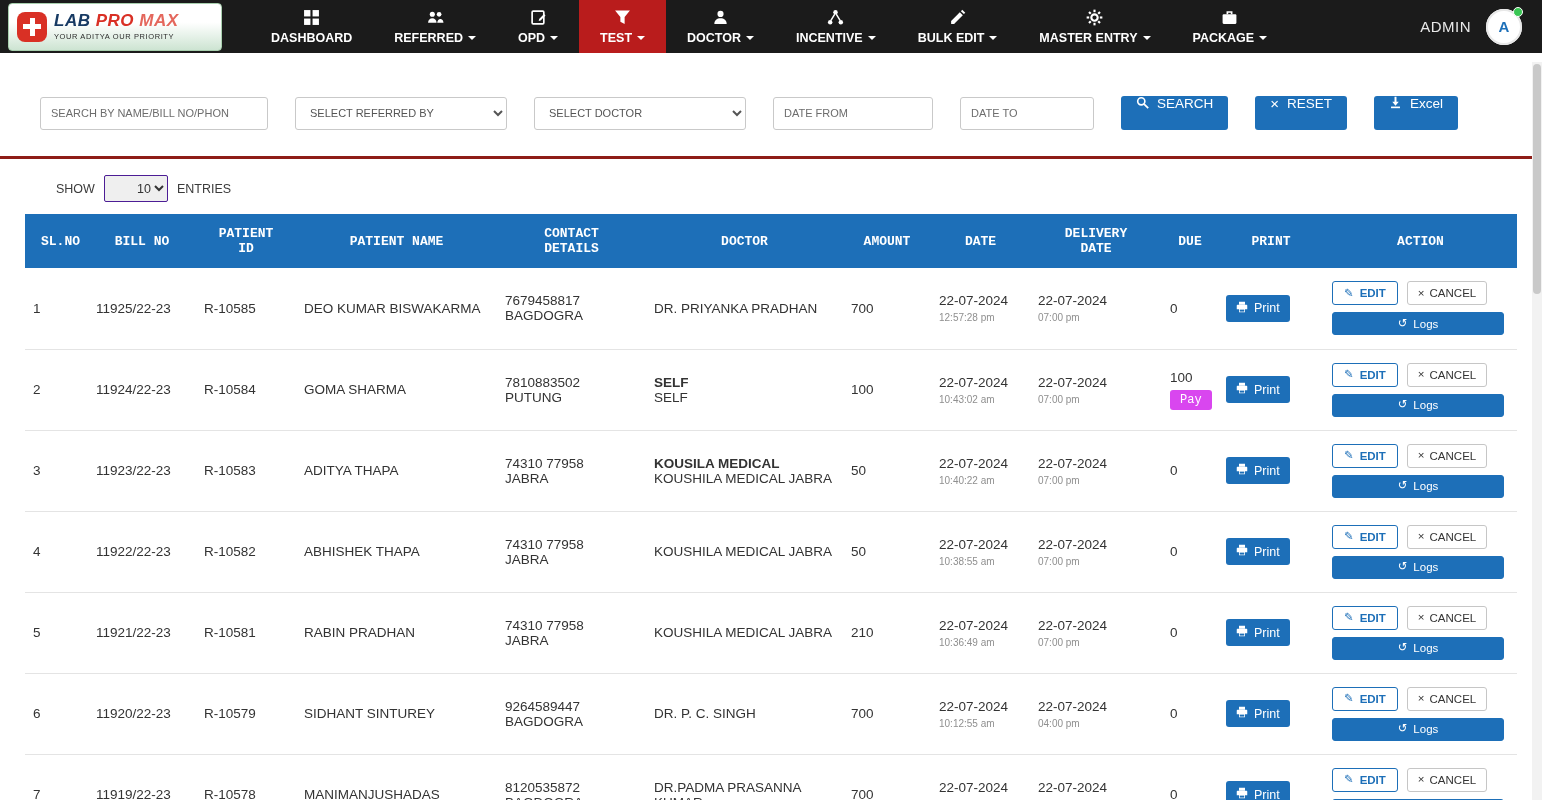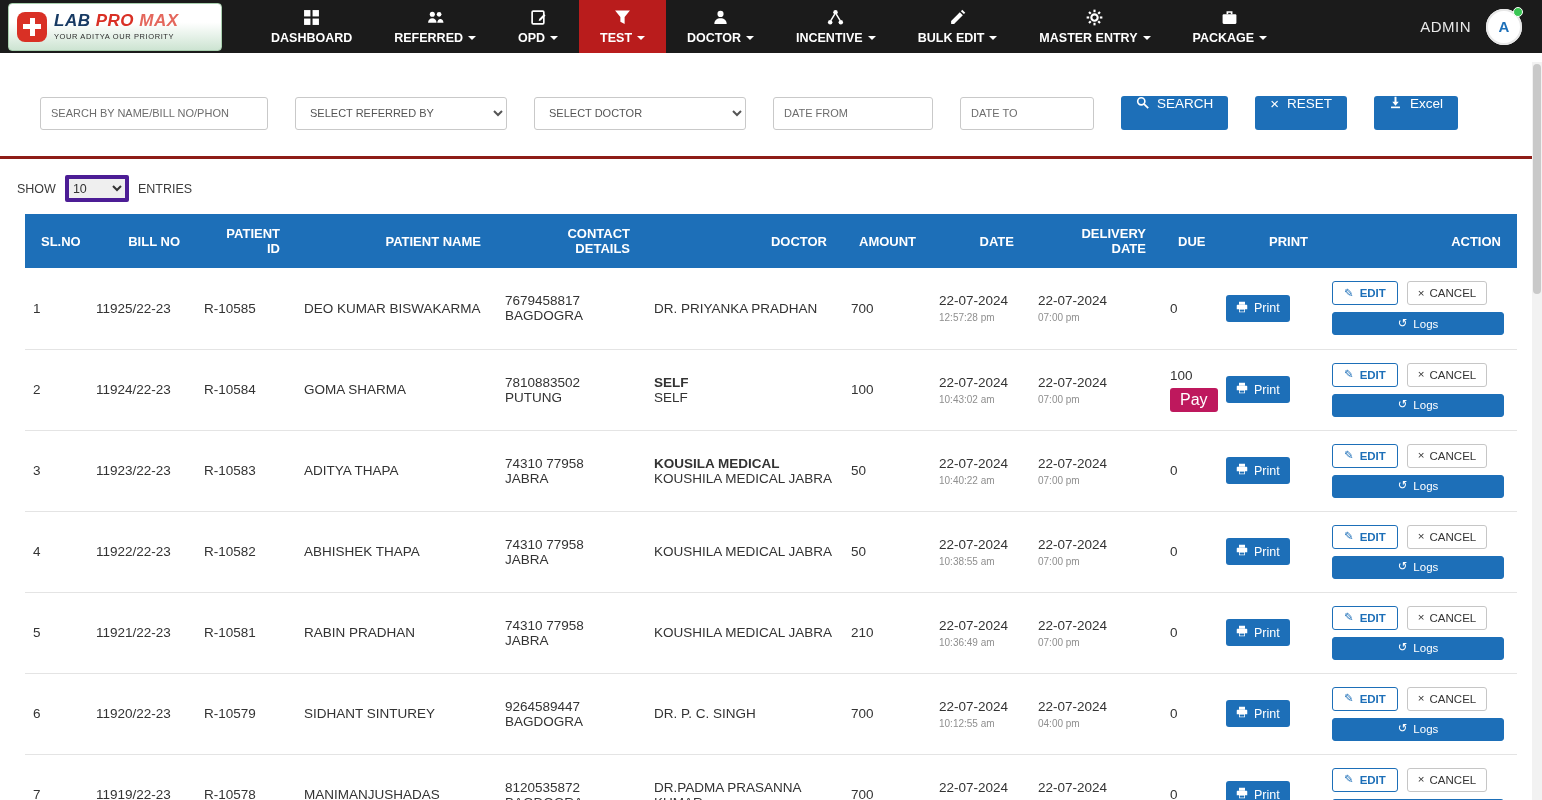--- a/index.html
+++ b/index.html
@@ -48,45 +48,45 @@
   .select-doctor, .select-referred { width:212px; }
   .date-from { width:160px; }
   .date-to { width:134px; }
   .btn { height:34px; border:none; border-radius:3px; background:#1d6fb8; color:#fff;
     font-size:13.5px; padding:0 15px; display:inline-flex; align-items:flex-start; gap:8px;
     cursor:pointer; font-family:inherit; white-space:nowrap; }
   .btn svg { width:13px; height:13px; }
   .btn .x-glyph { font-size:15px; line-height:1; }
 
   
-  .entries-row { display:flex; align-items:center; gap:9px; padding:16px 40px 12px 17px;
+  .entries-row { display:flex; align-items:center; gap:9px; padding:16px 40px 12px 56px;
     font-size:12.5px; color:#3b3b3b; }
-  .entries-select { width:64px; height:27px; border:4px solid #4c1d95; border-radius:2px;
-    font-size:12.5px; color:#333; font-family:inherit; }
+  .entries-select { width:64px; height:27px; border:1px solid #4c1d95; border-radius:2px;
+    font-size:12.5px; color:#333; font-family:inherit;text-align:right; }
 
   
   .table-wrap { margin:0 25px; }
   table { width:100%; border-collapse:collapse; table-layout:fixed; }
-  thead th { background:#1d6fb8; color:#fff; font-size:13px; font-weight:bold; text-align:right;
-    padding:12px 16px; height:43px; cursor:pointer; }
+  thead th { background:#1d6fb8; color:#fff; font-size:13px; font-weight:bold; text-align:center;
+    padding:12px 16px; height:43px; cursor:pointer;font-family:Liberation Mono, monospace; }
   tbody td { font-size:13.5px; color:#333; border-bottom:1px solid #e4e4e4; padding:10px 8px;
     height:81px; vertical-align:middle; word-wrap:break-word; }
   col.c-sl{width:63px;} col.c-bill{width:108px;} col.c-pid{width:100px;} col.c-name{width:201px;}
   col.c-contact{width:149px;} col.c-doc{width:197px;} col.c-amt{width:88px;} col.c-date{width:99px;}
   col.c-ddate{width:132px;} col.c-due{width:56px;} col.c-print{width:106px;} col.c-action{width:193px;}
   .sub { color:#8f8f8f; font-size:10px; margin-top:4px; }
   .doc-bold { font-weight:bold; }
 
   .print-btn { background:#1d6fb8; color:#fff; border:none; border-radius:3px; height:27px;
     padding:0 10px; font-size:12.5px; display:inline-flex; align-items:center; gap:6px;
     cursor:pointer; font-family:inherit; }
   .print-btn svg { width:12px; height:12px; }
 
-  .pay-btn { display:block; margin-top:5px; background:#be185d; color:#fff; border:none;
-    border-radius:3px; font-size:16px; padding:3px 10px; cursor:pointer; font-family:Liberation Sans, sans-serif; }
+  .pay-btn { display:block; margin-top:5px; background:#d946ef; color:#fff; border:none;
+    border-radius:3px; font-size:12px; padding:3px 10px; cursor:pointer; font-family:Liberation Mono, monospace; }
 
   .action-inner { width:172px; display:flex; flex-direction:column; gap:7px; }
   .action-row { display:flex; gap:9px; }
   .edit-btn { flex:0 0 auto; background:#fff; border:1px solid #1d6fb8; color:#1d6fb8;
     border-radius:3px; height:24px; padding:0 11px; font-size:11.5px; font-weight:bold;
     display:inline-flex; align-items:center; gap:6px; cursor:pointer; font-family:inherit; }
   .cancel-btn { flex:0 0 auto; background:#fff; border:1px solid #c6c6c6; color:#333;
     border-radius:3px; height:24px; padding:0 10px; font-size:11.5px;
     display:inline-flex; align-items:center; gap:5px; cursor:pointer; font-family:inherit; }
   .logs-btn { width:100%; background:#1d6fb8; border:1px solid #1d6fb8; color:#fff;

